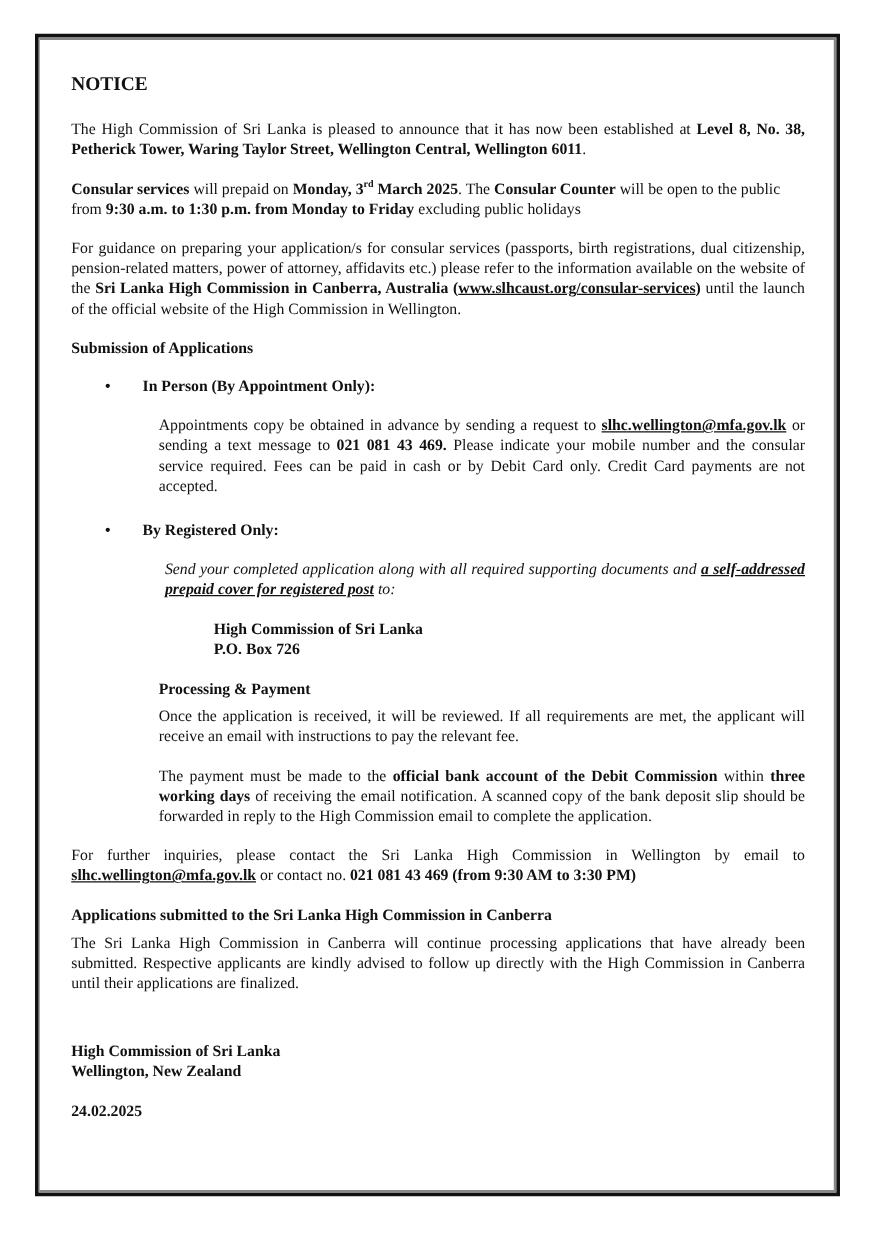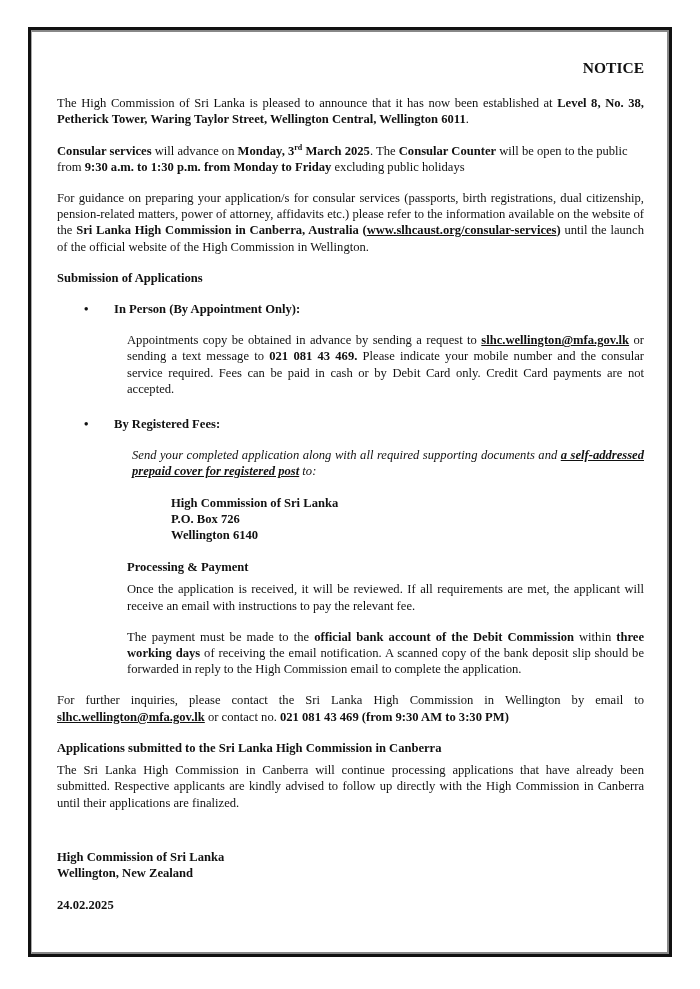--- a/index.html
+++ b/index.html
@@ -4,21 +4,21 @@
 <style>
   html, body { margin:0; padding:0; background:#ffffff; }
   body { width:700px; height:989px; position:relative; overflow:hidden;
          font-family:"Liberation Serif", "DejaVu Serif", serif; color:#111; }
   .frame { position:absolute; left:28px; top:27px; width:638px; height:924px;
            border:3px solid #111; }
   .frame-inner { position:absolute; left:0; top:0; right:0; bottom:0;
            border-top:2px solid #888; border-left:1px solid #aaa;
            border-right:2px solid #888; border-bottom:2px solid #888; }
   .content { position:absolute; left:57px; top:58px; width:587px; font-size:12.6px; line-height:16.2px; }
-  .title { text-align:right; font-weight:bold; font-size:15.5px; margin:2px 0 0 0; }
+  .title { text-align:left; font-weight:bold; font-size:15.5px; margin:2px 0 0 0; }
   .subtitle { text-align:center; font-weight:bold; font-size:15.5px; margin:20px 0 0 0; }
   p { margin:0; text-align:justify; }
   .para-1 { margin-top:19px; }
   .gap { margin-top:15px; }
   .heading { font-weight:bold; }
   b { font-weight:bold; }
   u { text-decoration:underline; }
   .bullet-row { display:flex; margin-top:15px; padding-left:27px; font-weight:bold; }
   .bullet-dot { width:30px; }
   .indent { padding-left:70px; }
@@ -34,45 +34,44 @@
 
 <div class="frame">
   <div class="frame-inner"></div>
 </div>
 
 <div class="content">
   <div class="title">NOTICE</div>
 
   <p class="para-1"><span>The High Commission of Sri Lanka is pleased to announce that it has now been established at </span><b>Level 8, No. 38, Petherick Tower, Waring Taylor Street, Wellington Central, Wellington 6011</b><span>.</span></p>
 
-  <p class="gap" style="text-align:left;"><b>Consular services</b><span> will advance on </span><b><span>Monday, 3</span><sup>rd</sup><span> March 2025</span></b><span>. The </span><b>Consular Counter</b><span> will be open to the public from </span><b>9:30 a.m. to 1:30 p.m. from Monday to Friday</b><span> excluding public holidays</span></p>
+  <p class="gap" style="text-align:left;"><b>Consular services</b><span> will prepaid on </span><b><span>Monday, 3</span><sup>rd</sup><span> March 2025</span></b><span>. The </span><b>Consular Counter</b><span> will be open to the public from </span><b>9:30 a.m. to 1:30 p.m. from Monday to Friday</b><span> excluding public holidays</span></p>
 
   <p class="gap"><span>For guidance on preparing your application/s for consular services (passports, birth registrations, dual citizenship, pension-related matters, power of attorney, affidavits etc.) please refer to the information available on the website of the </span><b>Sri Lanka High Commission in Canberra, Australia (</b><b><u>www.slhcaust.org/consular-services</u></b><b>)</b><span> until the launch of the official website of the High Commission in Wellington.</span></p>
 
   <p class="gap heading">Submission of Applications</p>
 
 
   <div class="bullet-row">
     <span class="bullet-dot">•</span>
     <span>In Person (By Appointment Only):</span>
   </div>
 
   <p class="gap indent"><span>Appointments copy be obtained in advance by sending a request to </span><b><u>slhc.wellington@mfa.gov.lk</u></b><span> or sending a text message to </span><b>021 081 43 469.</b><span> Please indicate your mobile number and the consular service required. Fees can be paid in cash or by Debit Card only. Credit Card payments are not accepted.</span></p>
 
   <div class="bullet-row" style="margin-top:19px;">
     <span class="bullet-dot">•</span>
-    <span>By Registered Fees:</span>
+    <span>By Registered Only:</span>
   </div>
 
   <p class="gap indent2"><span>Send your completed application along with all required supporting documents and </span><b><u>a self-addressed prepaid cover for registered post</u></b><span> to:</span></p>
 
   <div class="address">
     <div>High Commission of Sri Lanka</div>
     <div>P.O. Box 726</div>
-    <div>Wellington 6140</div>
   </div>
 
   <div class="sub-heading">Processing &amp; Payment</div>
   <p class="indent" style="margin-top:6px;">Once the application is received, it will be reviewed. If all requirements are met, the applicant will receive an email with instructions to pay the relevant fee.</p>
   <p class="gap indent"><span>The payment must be made to the </span><b>official bank account of the Debit Commission</b><span> within </span><b>three working days</b><span> of receiving the email notification. A scanned copy of the bank deposit slip should be forwarded in reply to the High Commission email to complete the application.</span></p>
 
   <p class="gap"><span>For further inquiries, please contact the Sri Lanka High Commission in Wellington by email to </span><b><u>slhc.wellington@mfa.gov.lk</u></b><span> or contact no. </span><b>021 081 43 469 (from 9:30 AM to 3:30 PM)</b></p>
 
   <p class="gap heading">Applications submitted to the Sri Lanka High Commission in Canberra</p>
   <p style="margin-top:6px;">The Sri Lanka High Commission in Canberra will continue processing applications that have already been submitted. Respective applicants are kindly advised to follow up directly with the High Commission in Canberra until their applications are finalized.</p>

